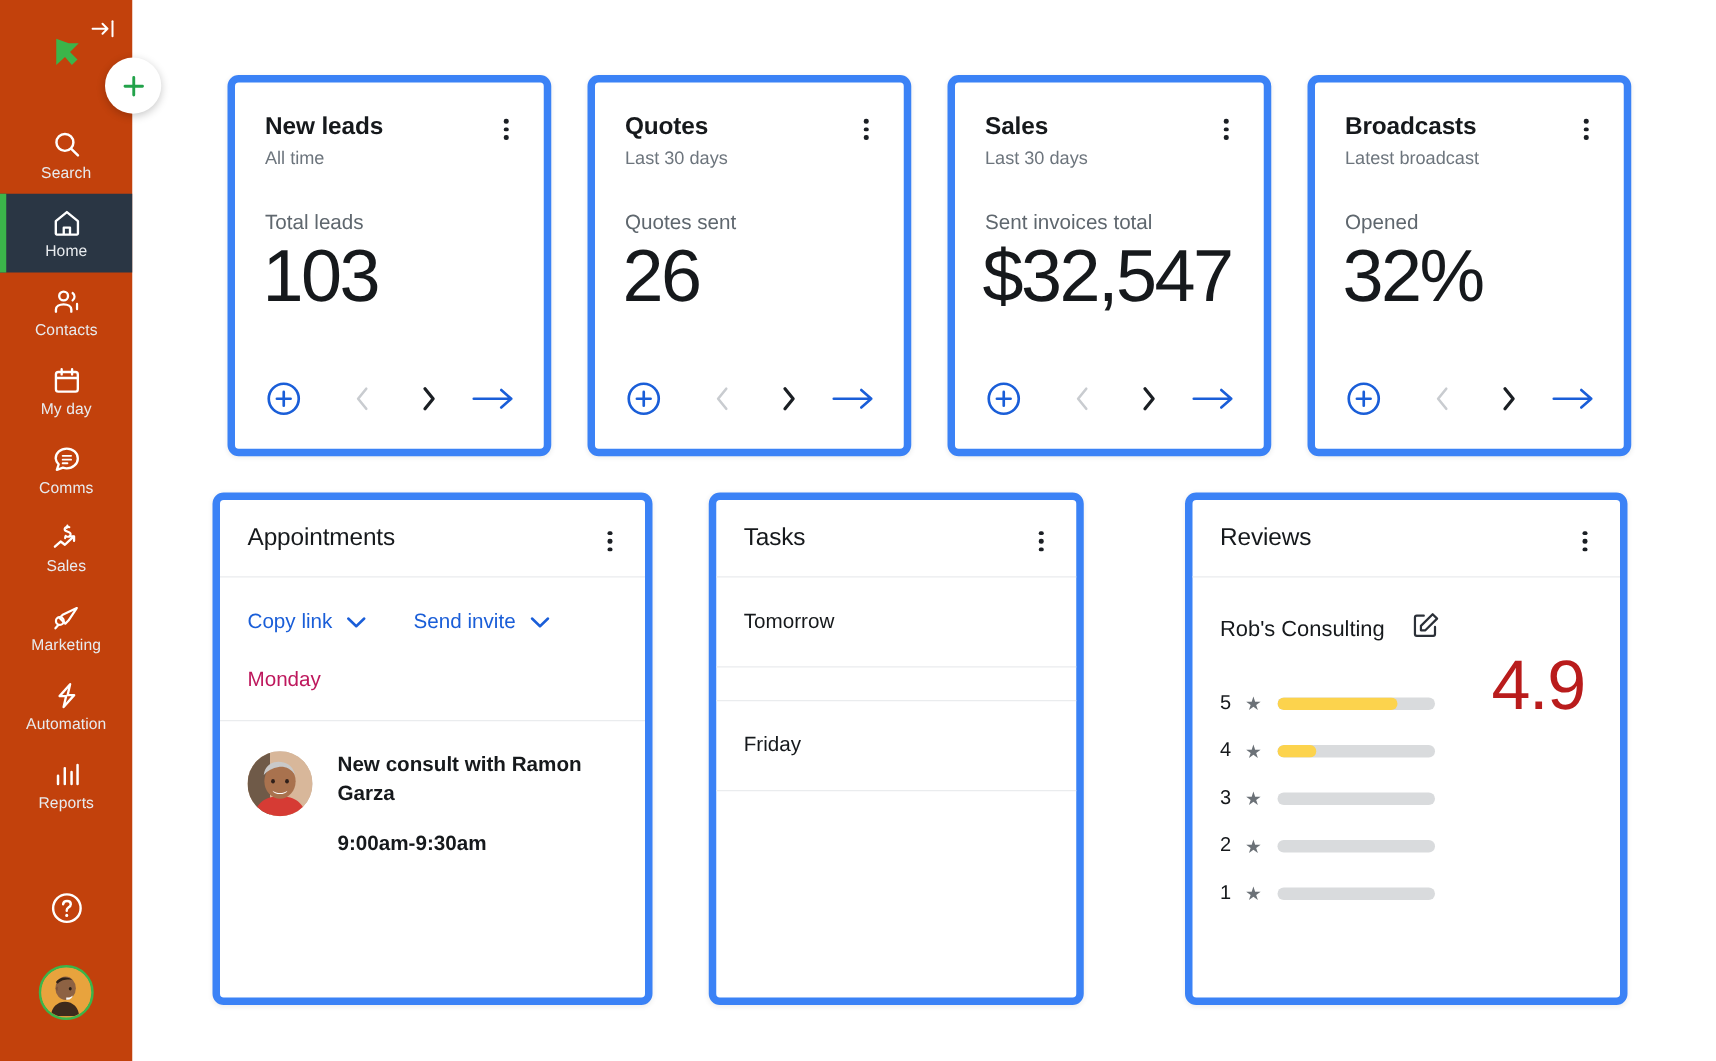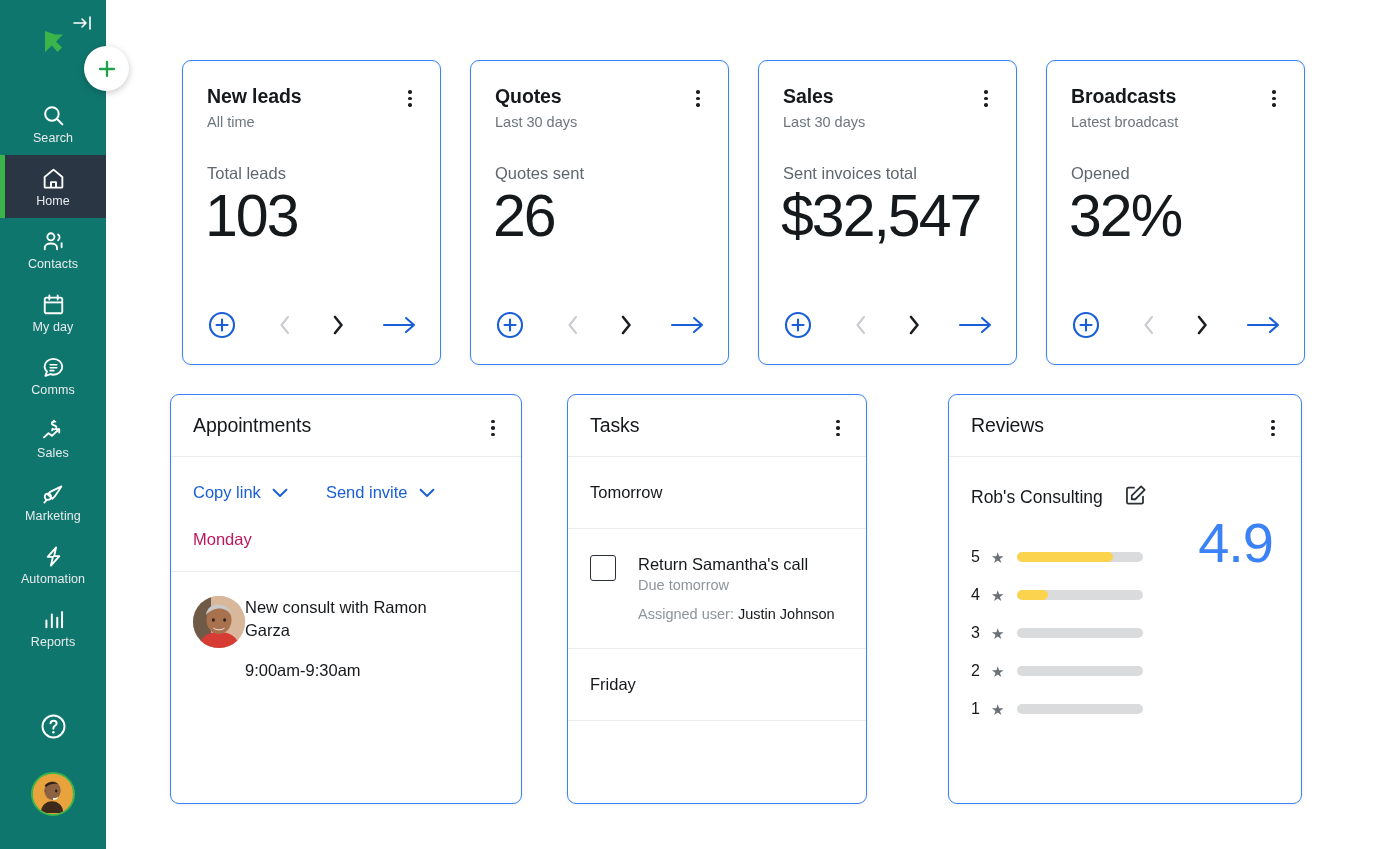--- a/index.html
+++ b/index.html
@@ -7,21 +7,21 @@
     width: 1373px; height: 849px;
     background: #ffffff;
     font-family: "Liberation Sans", sans-serif;
     overflow: hidden;
   }
   .app { position: relative; width: 1373px; height: 849px; display: flex; }
 
   
   .sidebar {
     width: 106px; height: 849px;
-    background: #0f766e;
+    background: #c2410c;
     flex: 0 0 106px;
     position: relative;
     display: flex; flex-direction: column; align-items: center;
   }
   .collapse-btn {
     position: absolute; top: 10px; right: 10px;
     width: 26px; height: 26px;
     display: flex; align-items: center; justify-content: center;
     cursor: pointer;
   }
@@ -55,21 +55,21 @@
     background: #ffffff; box-shadow: 0 2px 7px rgba(0,0,0,.22);
     display: flex; align-items: center; justify-content: center;
     z-index: 30; cursor: pointer;
   }
 
   
   .main { flex: 1; position: relative; background: #fff; }
 
   .card {
     position: absolute; background: #fff;
-    border: 1px solid #3b82f6; border-radius: 9px;
+    border: 6px solid #3b82f6; border-radius: 9px;
     box-shadow: 0 1px 4px rgba(0,0,0,.07);
   }
 
   
   .metric { top: 60px; width: 259px; height: 305px; }
   .m1 { left: 76px; }  .m2 { left: 364px; } .m3 { left: 652px; } .m4 { left: 940px; }
   .metric-head {
     display: flex; align-items: flex-start; justify-content: space-between;
     padding: 24px 20px 0 24px;
   }
@@ -107,21 +107,21 @@
   .link-row { display: flex; align-items: center; padding: 26px 0 0 22px; gap: 38px; }
   .link-btn {
     display: flex; align-items: center; gap: 11px;
     color: #1a5ed8; font-size: 16.5px; font-weight: 400; cursor: pointer;
   }
   .day-row {
     font-size: 16.5px; color: #be185d; padding: 28px 0 22px 22px;
     border-bottom: 1px solid #eaecee;
   }
   .appt {
-    display: flex; padding: 24px 20px 0 22px; 
+    display: flex; padding: 24px 20px 0 22px; gap: 20px; font-weight: bold;
   }
   .appt-avatar {
     width: 52px; height: 52px; border-radius: 50%; overflow: hidden;
     flex: 0 0 52px; background: #cdb7a3; position: relative;
   }
   .appt-title { font-size: 16.5px; color: #16191c; line-height: 1.42; max-width: 210px; }
   .appt-time { font-size: 16.5px; color: #16191c; margin-top: 18px; }
 
   .task-day {
     font-size: 16.5px; color: #16191c; padding: 26px 0 26px 22px;
@@ -146,21 +146,21 @@
   .rating-row { display: flex; align-items: center; height: 38px; }
   .rr-num { font-size: 16px; color: #16191c; width: 14px; }
   .rr-star { margin-left: 6px; color: #6b7177; font-size: 15px; line-height: 1; }
   .rr-track {
     margin-left: 13px; width: 126px; height: 10px; border-radius: 5px;
     background: #d9dbdd; position: relative; overflow: hidden;
   }
   .rr-fill { position: absolute; left: 0; top: 0; bottom: 0; border-radius: 5px; background: #fcd34d; }
   .rev-score {
     position: absolute; right: 28px; top: 58px;
-    font-size: 56px; color: #3b82f6; letter-spacing: -1px; line-height: 1;
+    font-size: 56px; color: #b91c1c; letter-spacing: -1px; line-height: 1;
   }
 </style>
 </head>
 <body>
 
 <div class="app">
 
   <div class="sidebar">
 
     <div class="collapse-btn">
@@ -501,31 +501,20 @@
     <div class="card lower l2">
       <div class="lower-head">
         <span class="lower-title">Tasks</span>
         <span class="kebab">
             <i></i>
             <i></i>
             <i></i>
           </span>
       </div>
       <div class="task-day first">Tomorrow</div>
-      <div class="task-row">
-        <span class="checkbox"></span>
-        <div>
-          <div class="task-name">Return Samantha's call</div>
-          <div class="task-due">Due tomorrow</div>
-          <div class="task-assign">
-            <span>Assigned user:</span>
-            <b>Justin Johnson</b>
-          </div>
-        </div>
-      </div>
       <div class="task-sep"></div>
       <div class="task-day">Friday</div>
     </div>
 
     <div class="card lower l3">
       <div class="lower-head">
         <span class="lower-title">Reviews</span>
         <span class="kebab">
             <i></i>
             <i></i>

